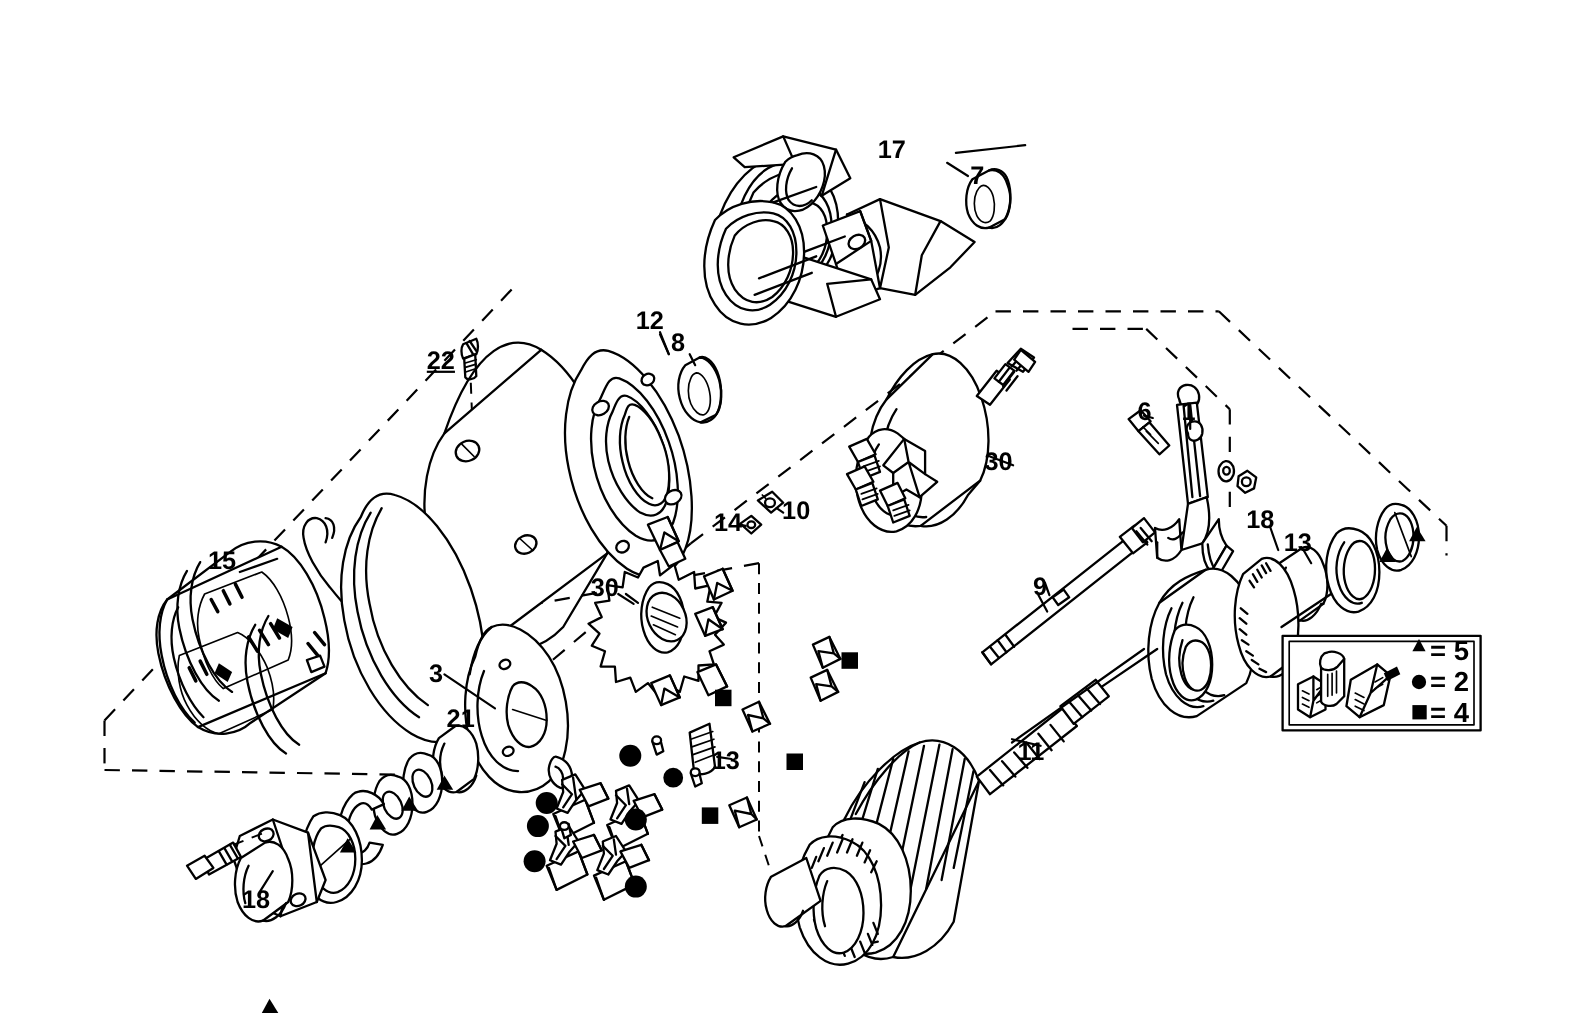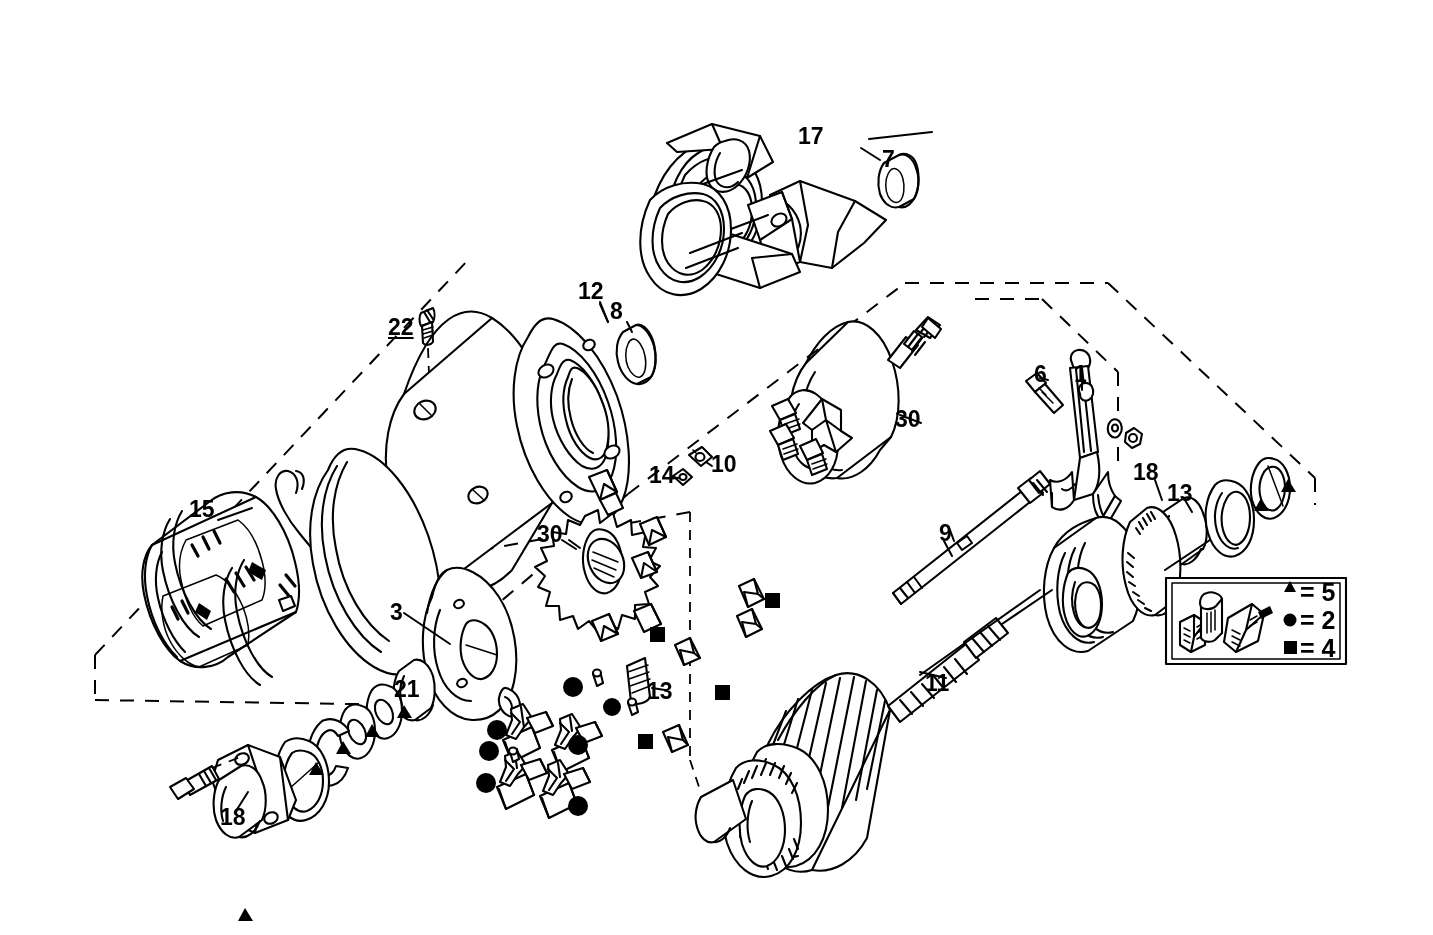--- a/index.html
+++ b/index.html
@@ -587,21 +587,21 @@
 <div class="callout" style="left:925px;top:672px;">11</div>
 <div class="callout" style="left:578px;top:280px;">12</div>
 <div class="callout" style="left:1167px;top:482px;text-align:right;">13</div>
 <div class="callout" style="left:649px;top:464px;">14</div>
 <div class="callout" style="left:189px;top:498px;">15</div>
 <div class="callout" style="left:647px;top:680px;">13</div>
 <div class="callout" style="left:798px;top:125px;">17</div>
 <div class="callout" style="left:1133px;top:461px;">18</div>
 <div class="callout" style="left:220px;top:806px;">18</div>
 <div class="callout" style="left:537px;top:523px;">30</div>
-<div class="callout" style="left:394px;top:642px;margin-top:36px;">21</div>
+<div class="callout" style="left:406px;top:642px;">21</div>
 <div class="callout" style="left:388px;top:316px;text-decoration:underline;">22</div>
 <div class="callout" style="left:895px;top:408px;">30</div>
 
 <div class="legend-num" style="left:1300px;top:580px;">= 5</div>
 <div class="legend-num" style="left:1300px;top:608px;">= 2</div>
 <div class="legend-num" style="left:1300px;top:636px;">= 4</div>
 
 </div>
 
 </body></html>

